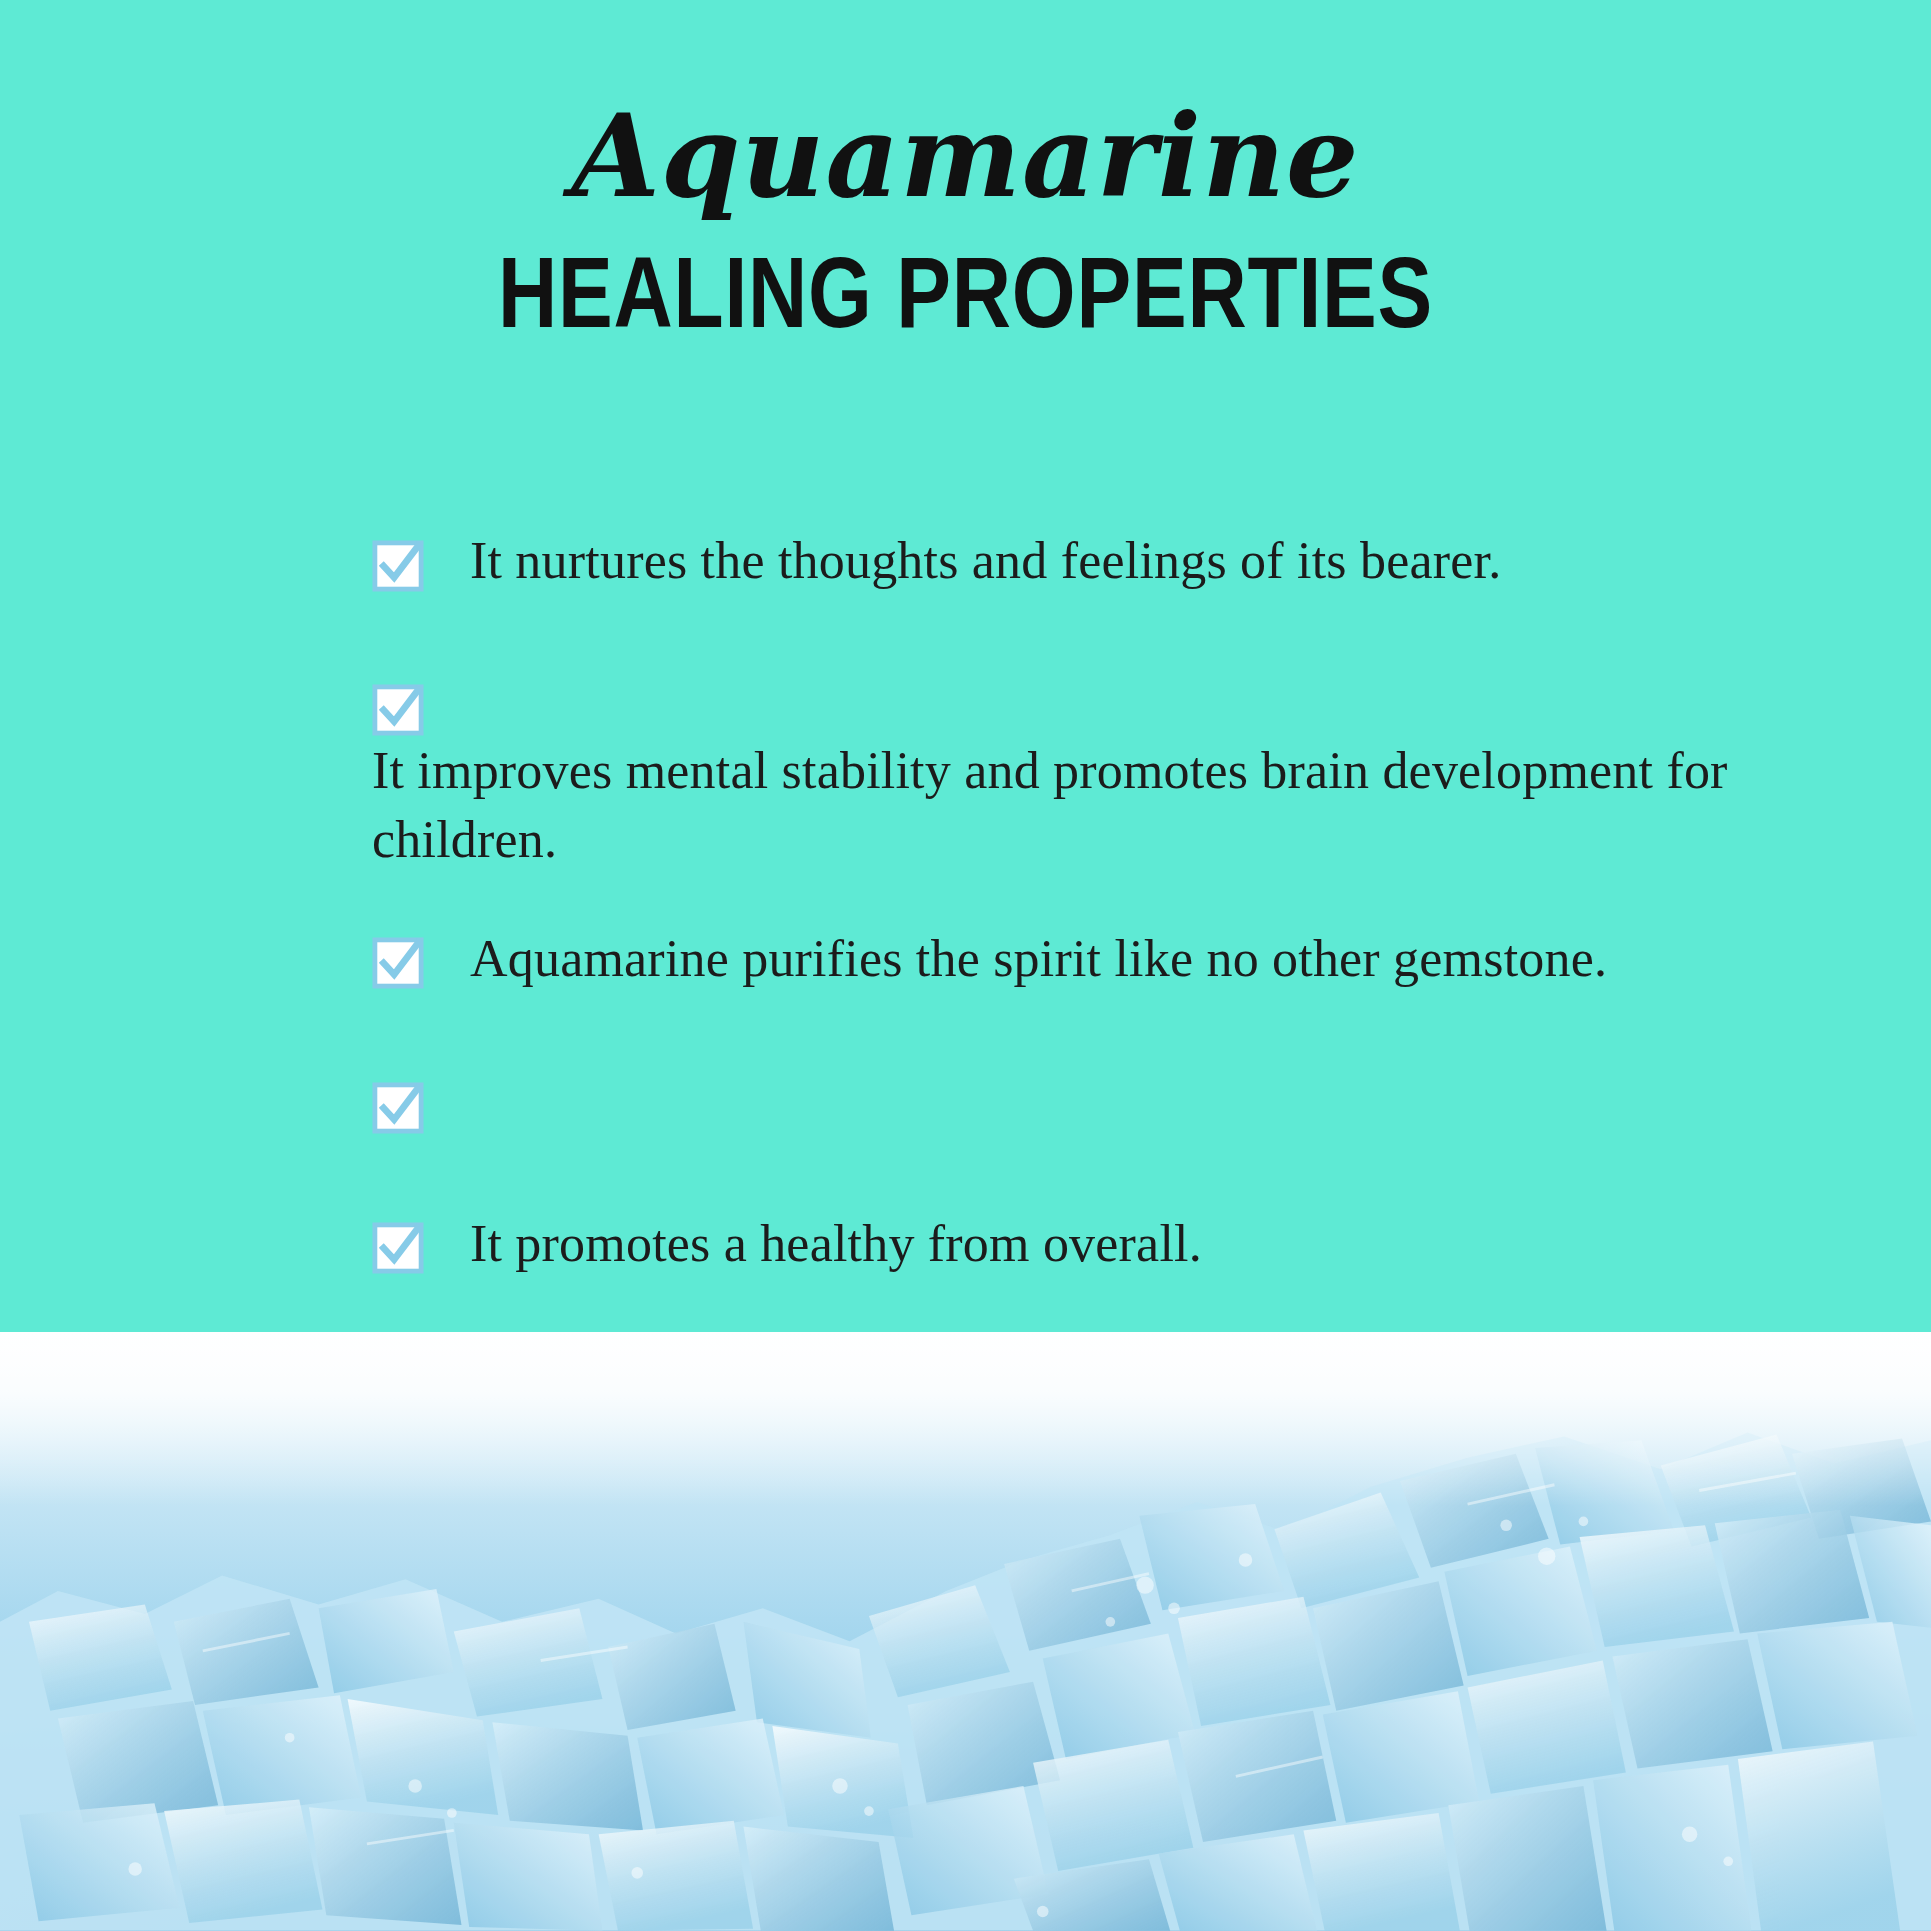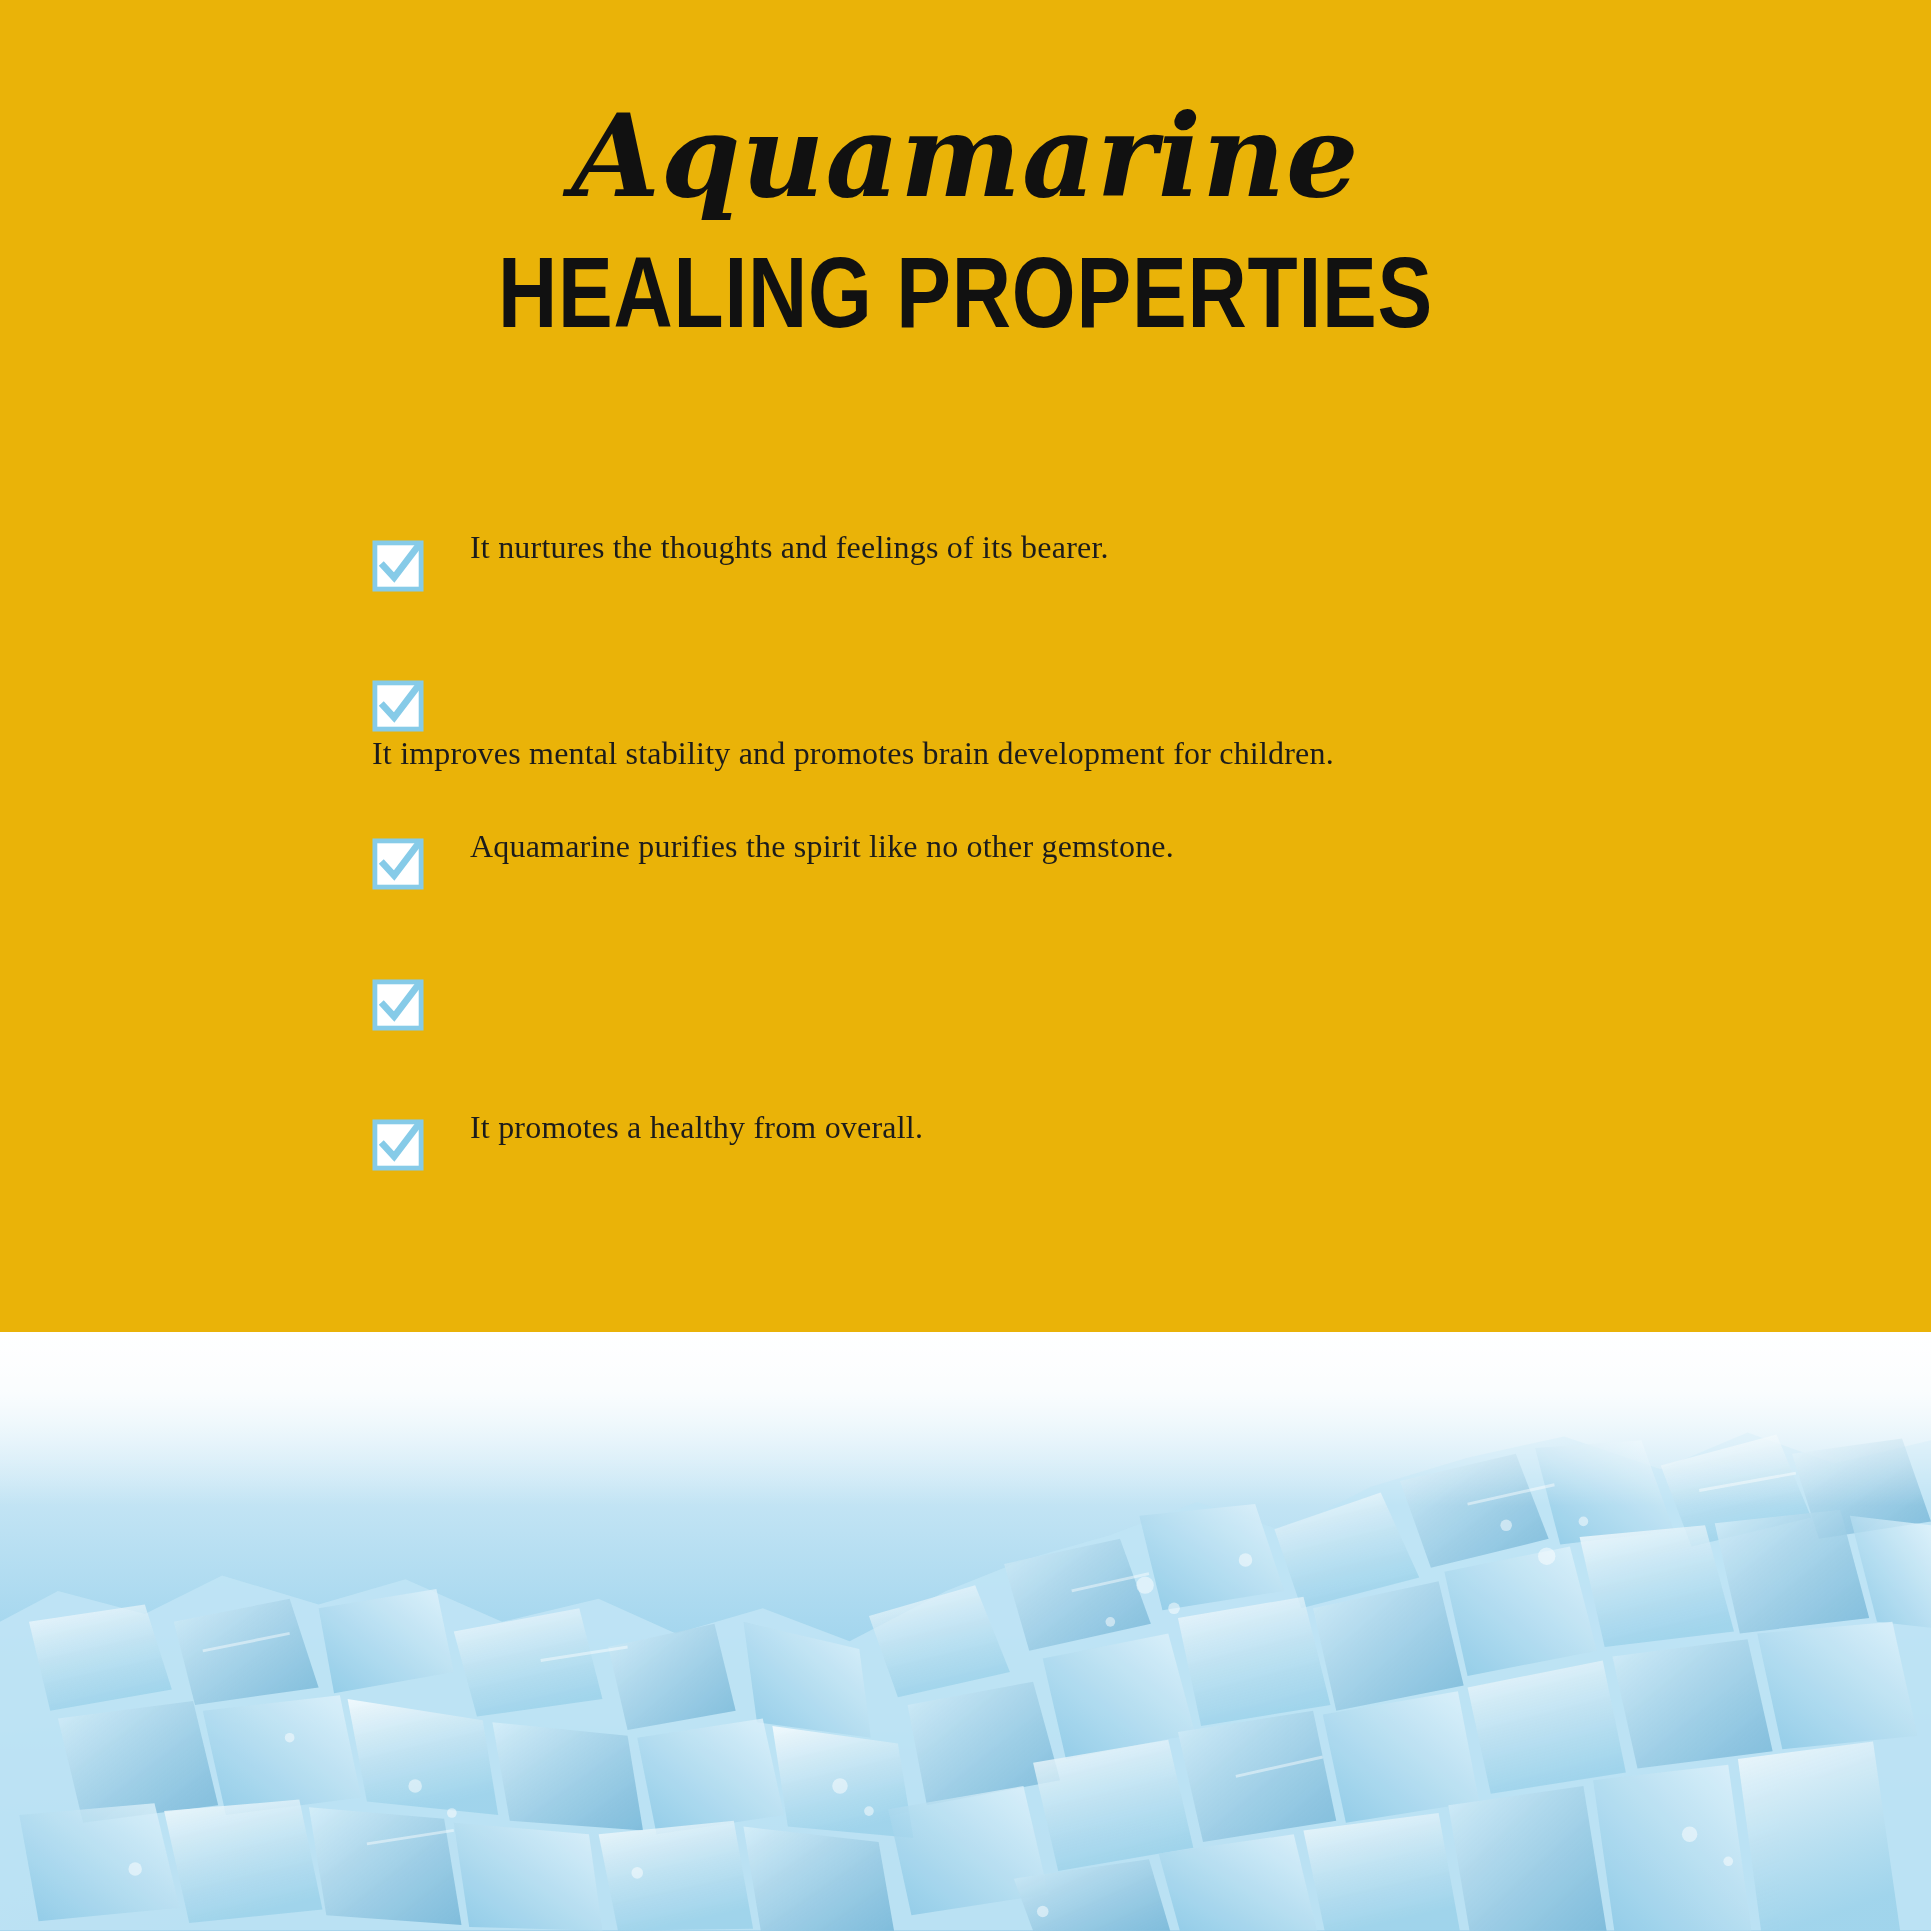--- a/index.html
+++ b/index.html
@@ -12,21 +12,21 @@
     background: #ffffff;
     font-family: "Liberation Serif", serif;
     overflow: hidden;
     position: relative;
   }
 
   .page {
     position: relative;
     width: 1931px;
     height: 1931px;
-    background: #eab308;
+    background: #5eead4;
     overflow: hidden;
   }
 
   
   .header {
     position: absolute;
     top: 97px;
     left: 0;
     width: 1931px;
     text-align: center;
@@ -78,21 +78,21 @@
     margin-right: 46px;
     position: relative;
   }
   .checkbox svg {
     display: block;
     width: 52px;
     height: 52px;
   }
   .item-text {
     font-family: "Liberation Serif", serif;
-    font-size: 32px;
+    font-size: 52px;
     line-height: 1.33;
     color: #1c1c1c;
     letter-spacing: 0.2px;
   }
 
   
   .ice {
     position: absolute;
     left: 0;
     bottom: 0;

